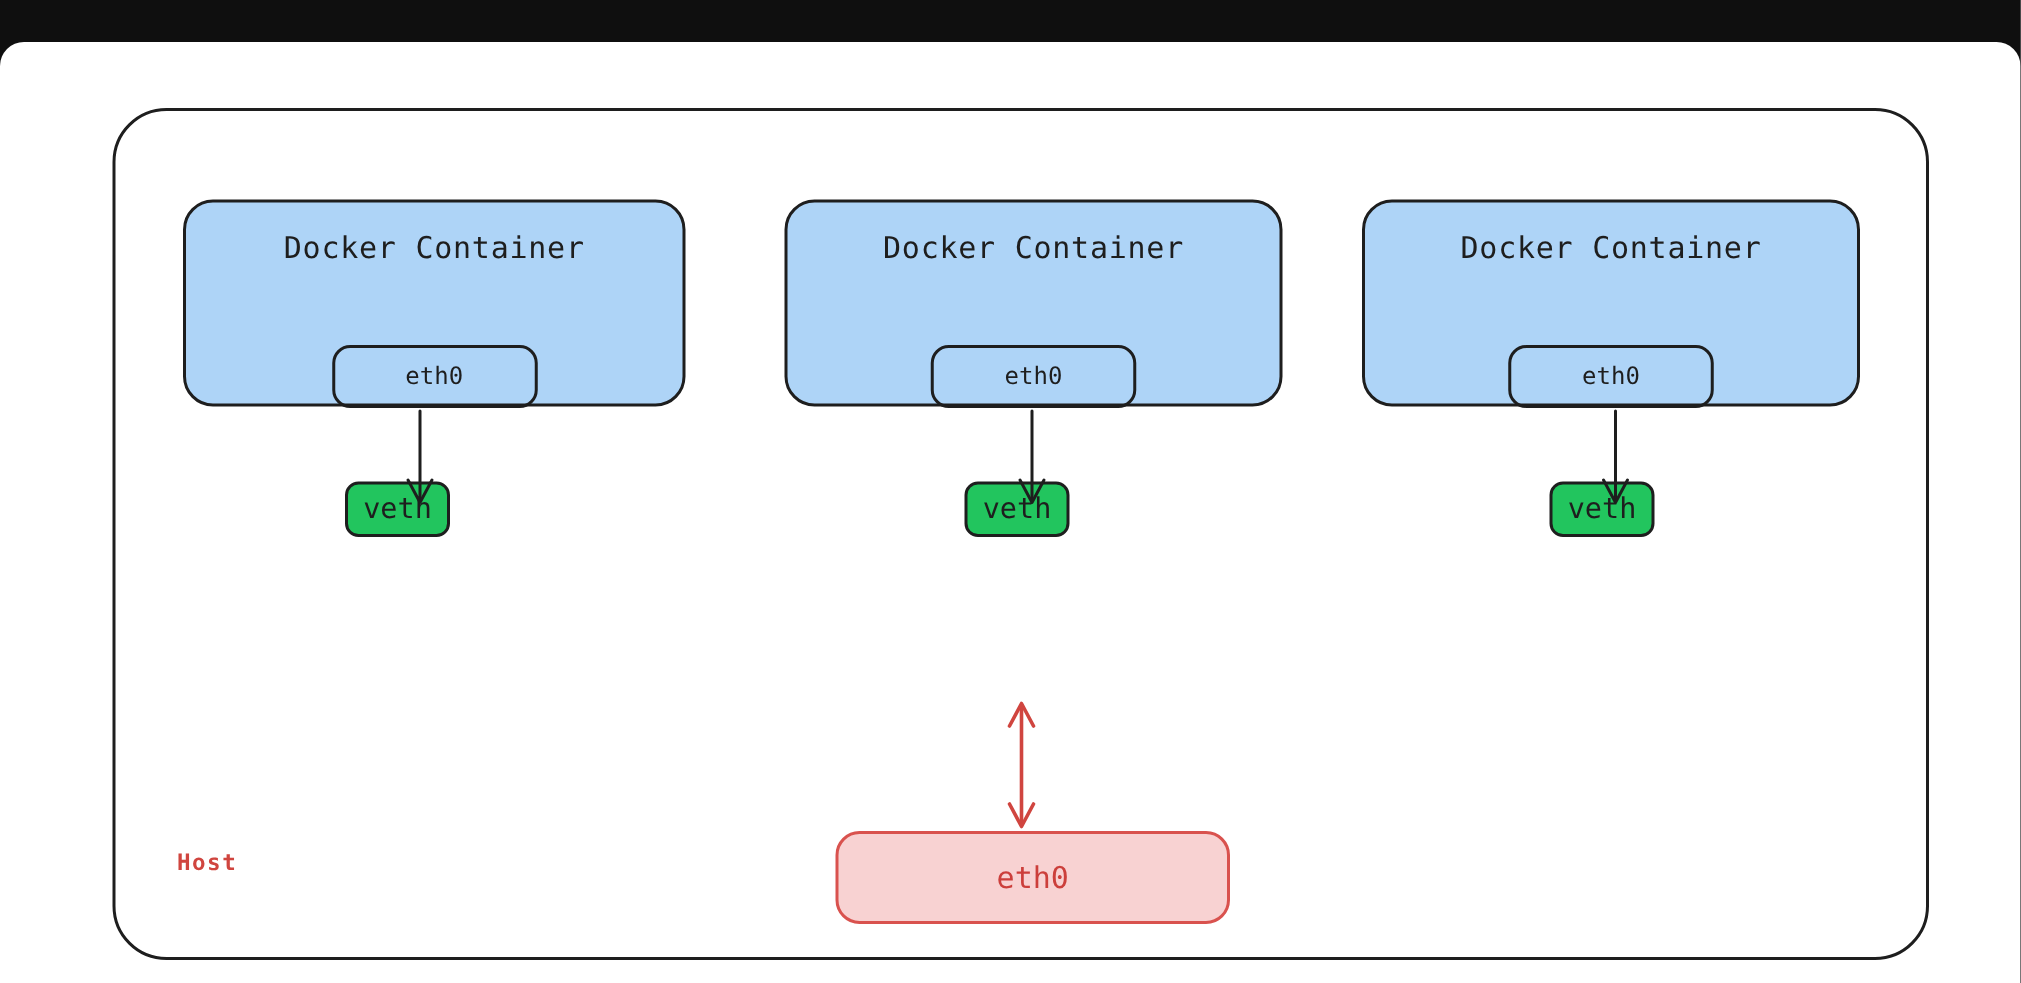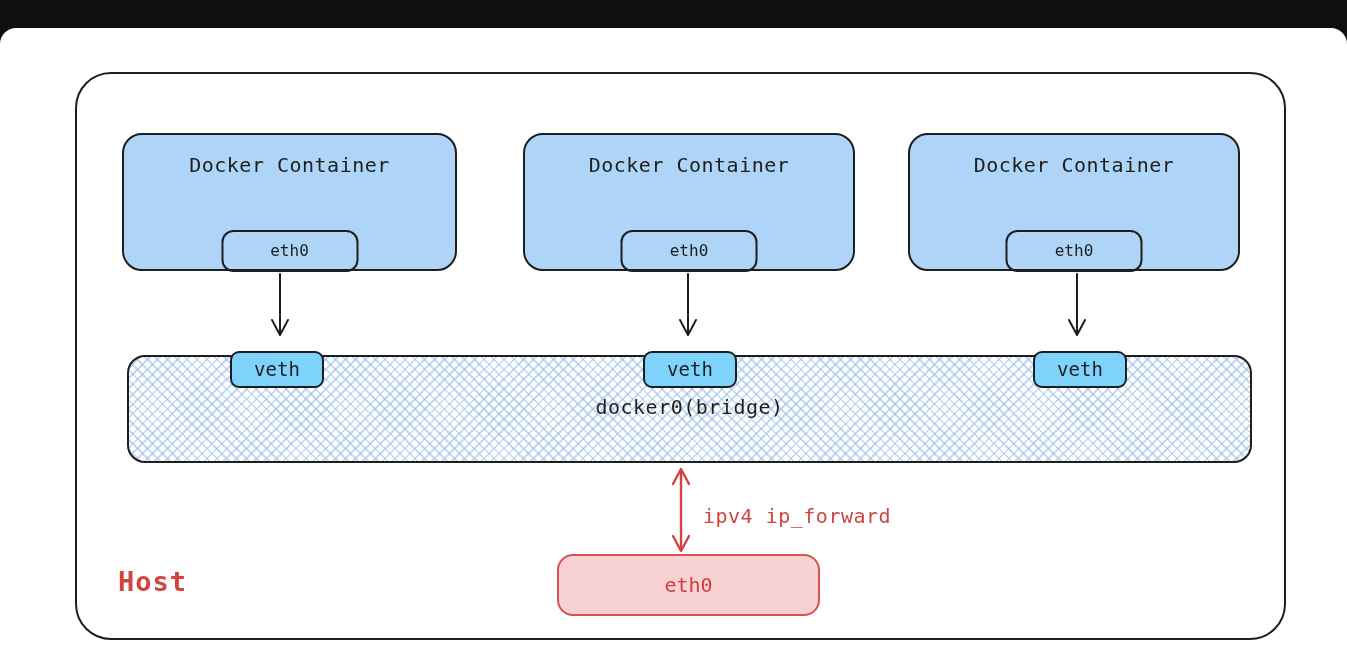--- a/index.html
+++ b/index.html
@@ -76,23 +76,23 @@
     position: absolute;
     left: 0; right: 0;
     top: 38px;
     text-align: center;
     font-size: 20px;
     color: #1e1e1e;
     letter-spacing: 0.5px;
   }
   .veth-box {
     position: absolute;
-    top: 323px;
-    width: 94px; height: 37px;
-    background: #7dd3fc;
+    top: 293px;
+    width: 70px; height: 37px;
+    background: #22c55e;
     border: 2.5px solid #1e1e1e;
     border-radius: 9px;
     box-sizing: border-box;
     z-index: 4;
     text-align: center;
     line-height: 32px;
     font-size: 19px;
     color: #1e1e1e;
   }
   .veth-box.v1 { left: 230px; }
@@ -115,21 +115,21 @@
     position: absolute;
     left: 703px; top: 476px;
     font-size: 20px;
     color: #d0453f;
     letter-spacing: 0.5px;
     white-space: nowrap;
   }
   .host-label {
     position: absolute;
     left: 118px; top: 538px;
-    font-size: 27px;
+    font-size: 15px;
     font-weight: bold;
     color: #d0453f;
     letter-spacing: 1px;
   }
   .arrows-overlay {
     position: absolute;
     left: 0; top: 0;
     width: 1347px; height: 655px;
     pointer-events: none;
     z-index: 5;
@@ -148,31 +148,27 @@
   </div>
   <div class="container-box c2">
     <div class="container-title">Docker Container</div>
     <div class="eth-inner">eth0</div>
   </div>
   <div class="container-box c3">
     <div class="container-title">Docker Container</div>
     <div class="eth-inner">eth0</div>
   </div>
 
-  <div class="bridge-box">
-    <div class="bridge-label">docker0(bridge)</div>
-  </div>
 
   <div class="veth-box v1">veth</div>
   <div class="veth-box v2">veth</div>
   <div class="veth-box v3">veth</div>
 
   <div class="host-eth-box">eth0</div>
 
-  <div class="ip-forward-label">ipv4 ip_forward</div>
   <div class="host-label">Host</div>
 
   <svg class="arrows-overlay" viewBox="0 0 1347 655" xmlns="http://www.w3.org/2000/svg">
 
     <g stroke="#1e1e1e" stroke-width="2" fill="none" stroke-linecap="round" stroke-linejoin="round">
       <path d="M280,246 L280,306"></path>
       <path d="M272,292 L280,307 L288,292"></path>
     </g>
 
     <g stroke="#1e1e1e" stroke-width="2" fill="none" stroke-linecap="round" stroke-linejoin="round">

